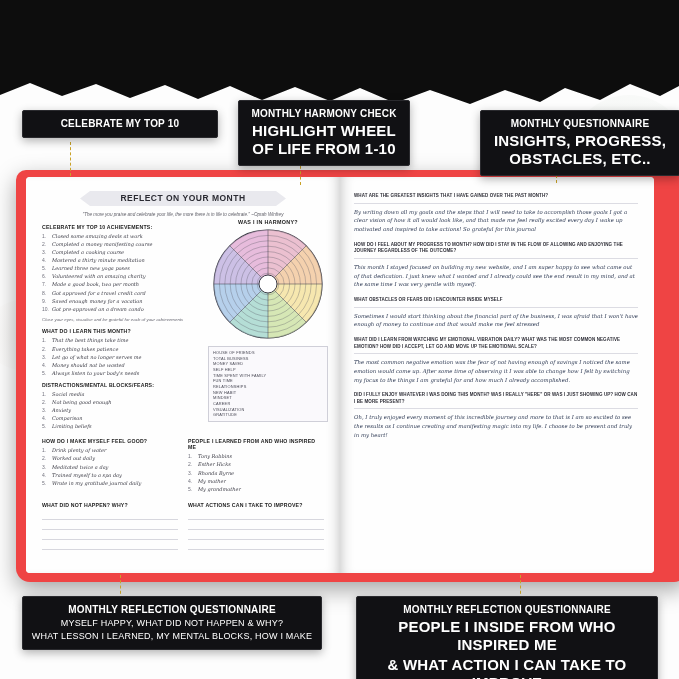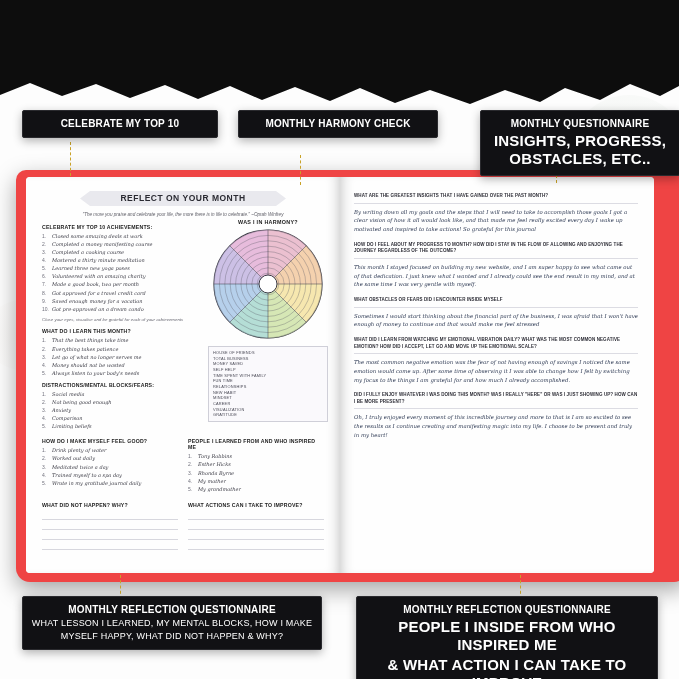--- a/index.html
+++ b/index.html
@@ -111,21 +111,21 @@
     position:absolute;background:#111114;color:#fff;z-index:4;
     border:1px solid #2a2a2e;
     box-shadow:0 3px 10px rgba(0,0,0,.3);
     text-align:center;padding:7px 6px;box-sizing:border-box;
     border-radius:2px;
   }
   .callout .c1{font-size:10px;font-weight:bold;letter-spacing:.2px;line-height:1.15;}
   .callout .c2{font-size:15px;font-weight:bold;letter-spacing:.2px;line-height:1.2;margin-top:2px;}
   .callout .c3{font-size:9px;letter-spacing:.2px;line-height:1.25;margin-top:2px;}
   .co-tl{left:22px;top:110px;width:196px;}
-  .co-tm{left:238px;top:110px;width:200px;}
+  .co-tm{left:238px;top:100px;width:172px;}
   .co-tr{left:460px;top:110px;width:200px;margin-left:20px;}
   .co-bl{left:22px;top:596px;width:300px;}
   .co-br{left:356px;top:596px;width:302px;}
 
   .leader{position:absolute;border-left:1px dashed #c9a227;z-index:2;}
 </style>
 </head>
 <body>
 
 <div class="page">
@@ -410,29 +410,30 @@
       </div>
 
     </div>
   </div>
 
   <div class="callout co-tl">
     <div class="c1">CELEBRATE MY TOP 10</div>
   </div>
   <div class="callout co-tm">
     <div class="c1">MONTHLY HARMONY CHECK</div>
+    <div class="c2">HIGHLIGHT WHEEL OF LIFE FROM 1-10</div>
   </div>
   <div class="callout co-tr">
     <div class="c1">MONTHLY QUESTIONNAIRE</div>
     <div class="c2">INSIGHTS, PROGRESS, OBSTACLES, ETC..</div>
   </div>
   <div class="callout co-bl">
     <div class="c1">MONTHLY REFLECTION QUESTIONNAIRE</div>
+    <div class="c3">MYSELF HAPPY, WHAT DID NOT HAPPEN &amp; WHY?</div>
     <div class="c3">WHAT LESSON I LEARNED, MY MENTAL BLOCKS, HOW I MAKE</div>
-    <div class="c3">MYSELF HAPPY, WHAT DID NOT HAPPEN &amp; WHY?</div>
   </div>
   <div class="callout co-br">
     <div class="c1">MONTHLY REFLECTION QUESTIONNAIRE</div>
     <div class="c2">PEOPLE I INSIDE FROM WHO INSPIRED ME</div>
     <div class="c2">&amp; WHAT ACTION I CAN TAKE TO IMPROVE</div>
   </div>
 
   <div class="leader" style="left:70px;top:142px;height:34px;"></div>
   <div class="leader" style="left:300px;top:155px;height:30px;"></div>
   <div class="leader" style="left:556px;top:155px;height:28px;"></div>

